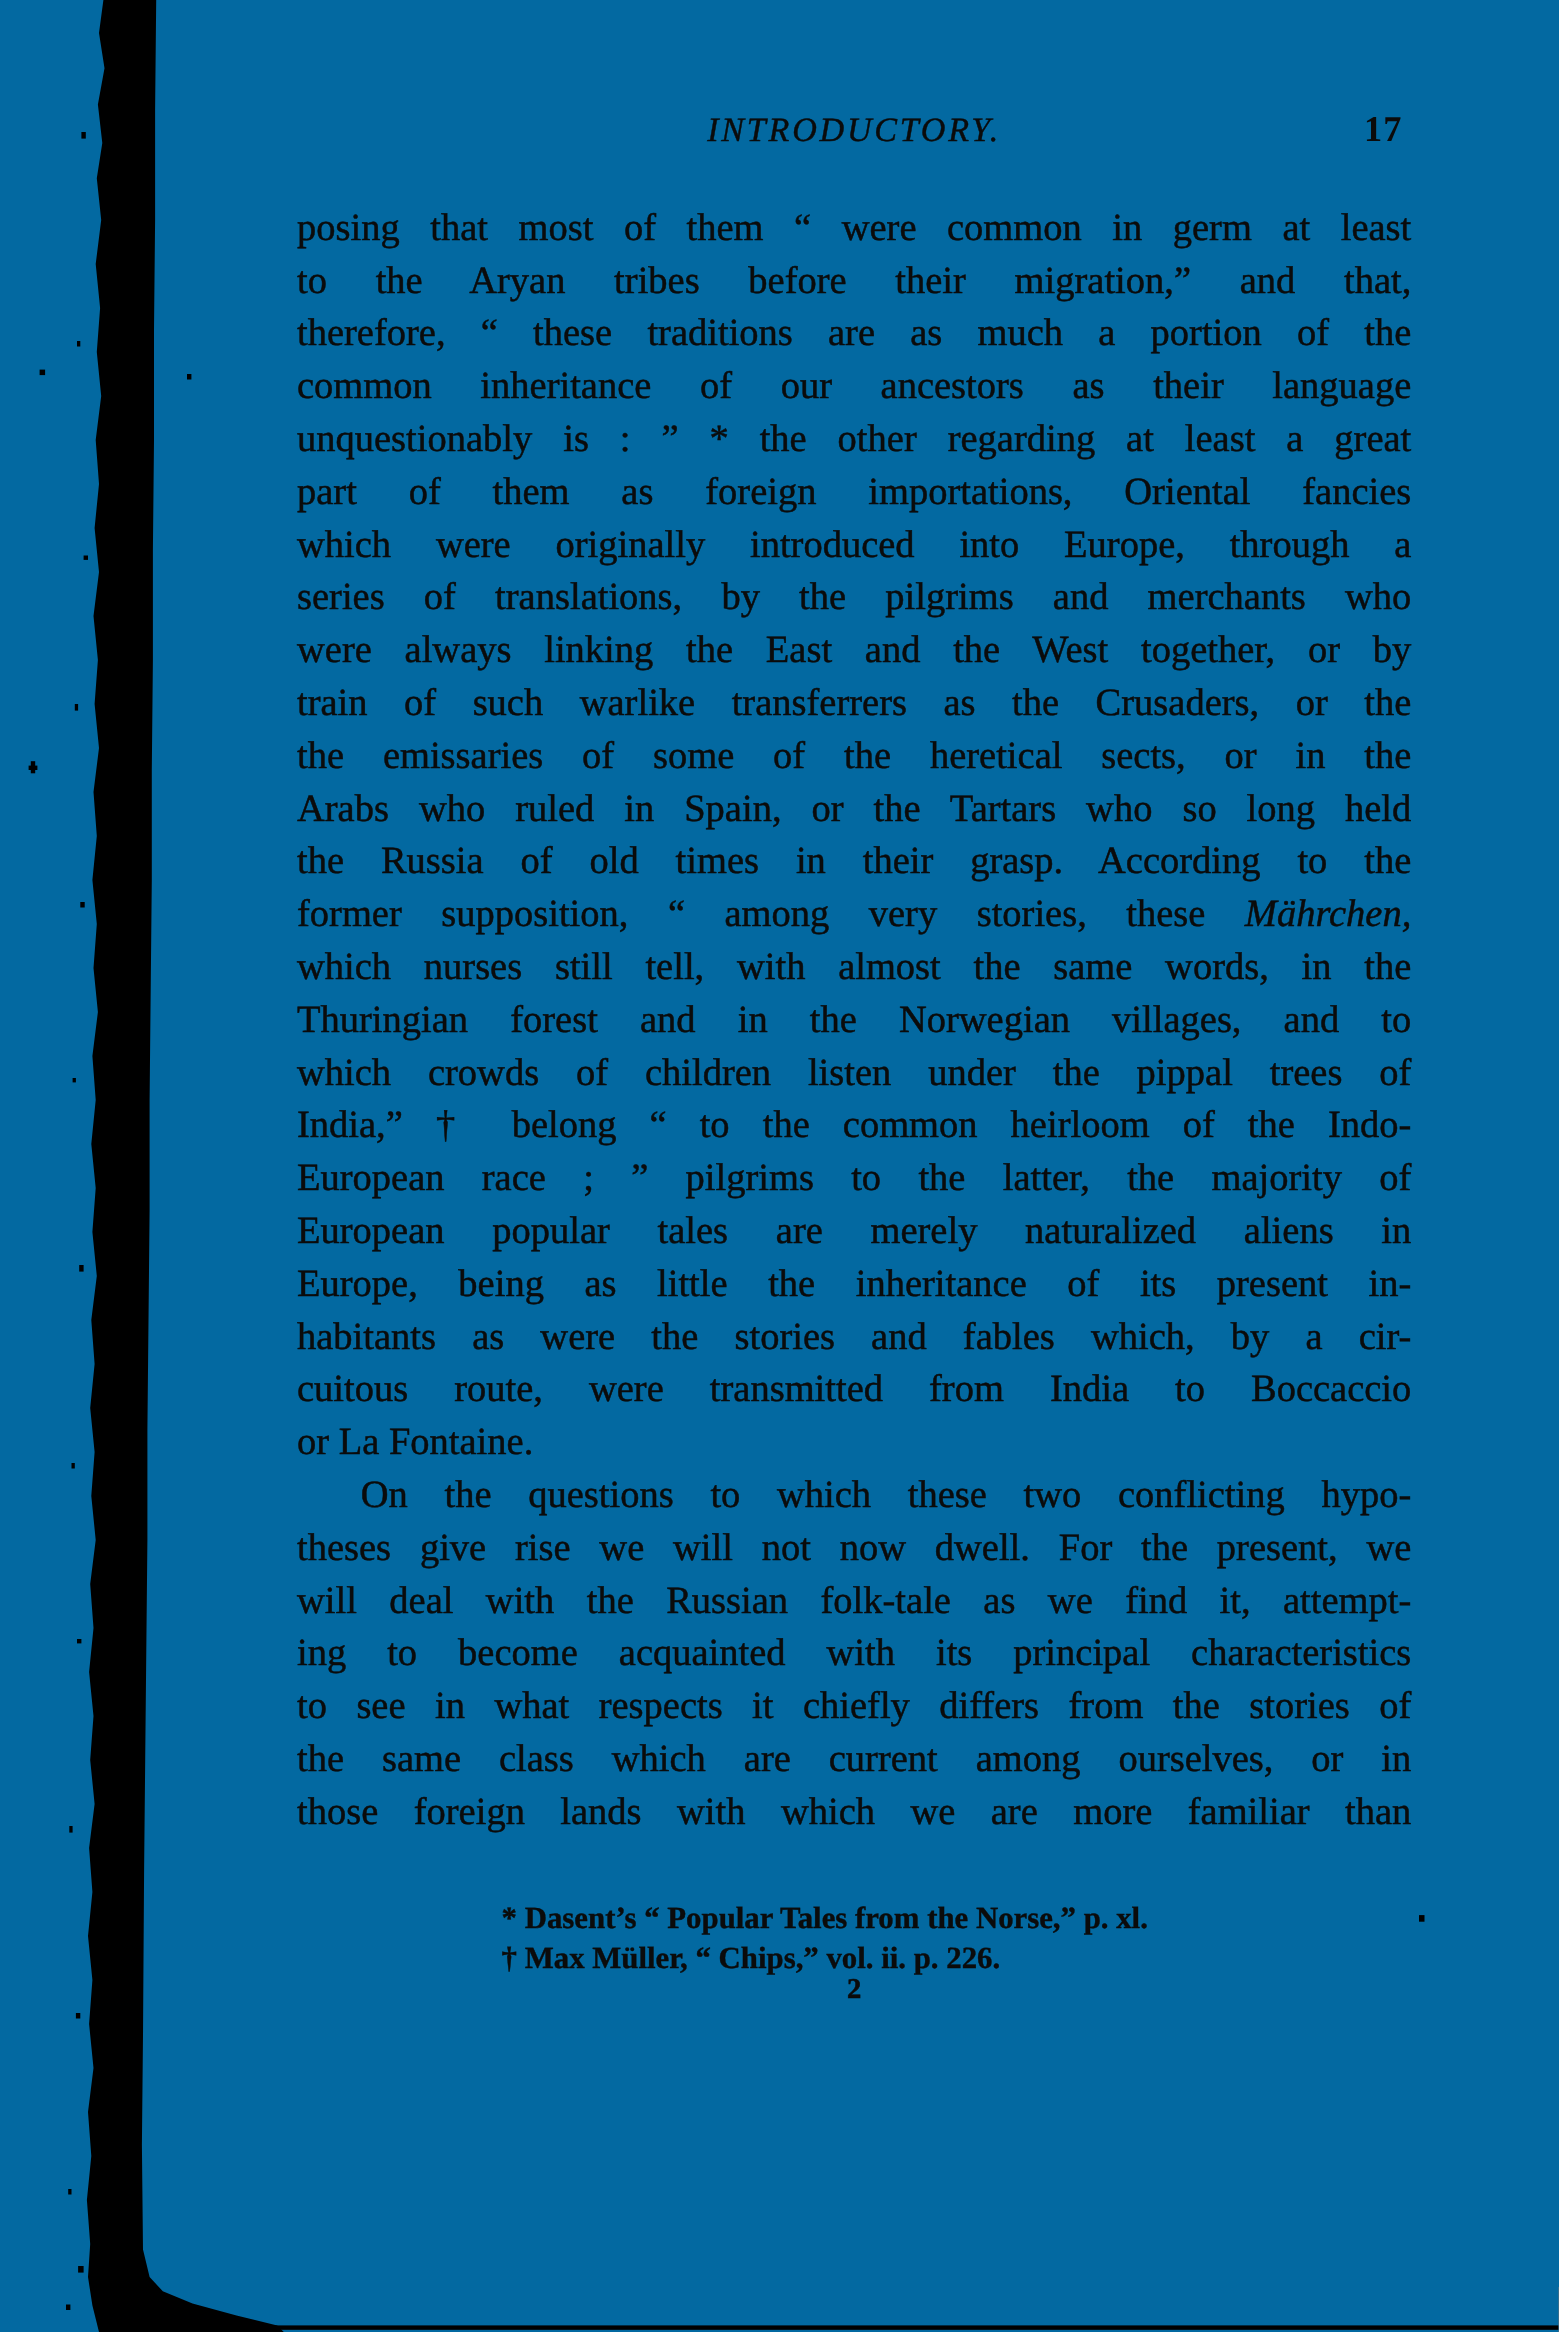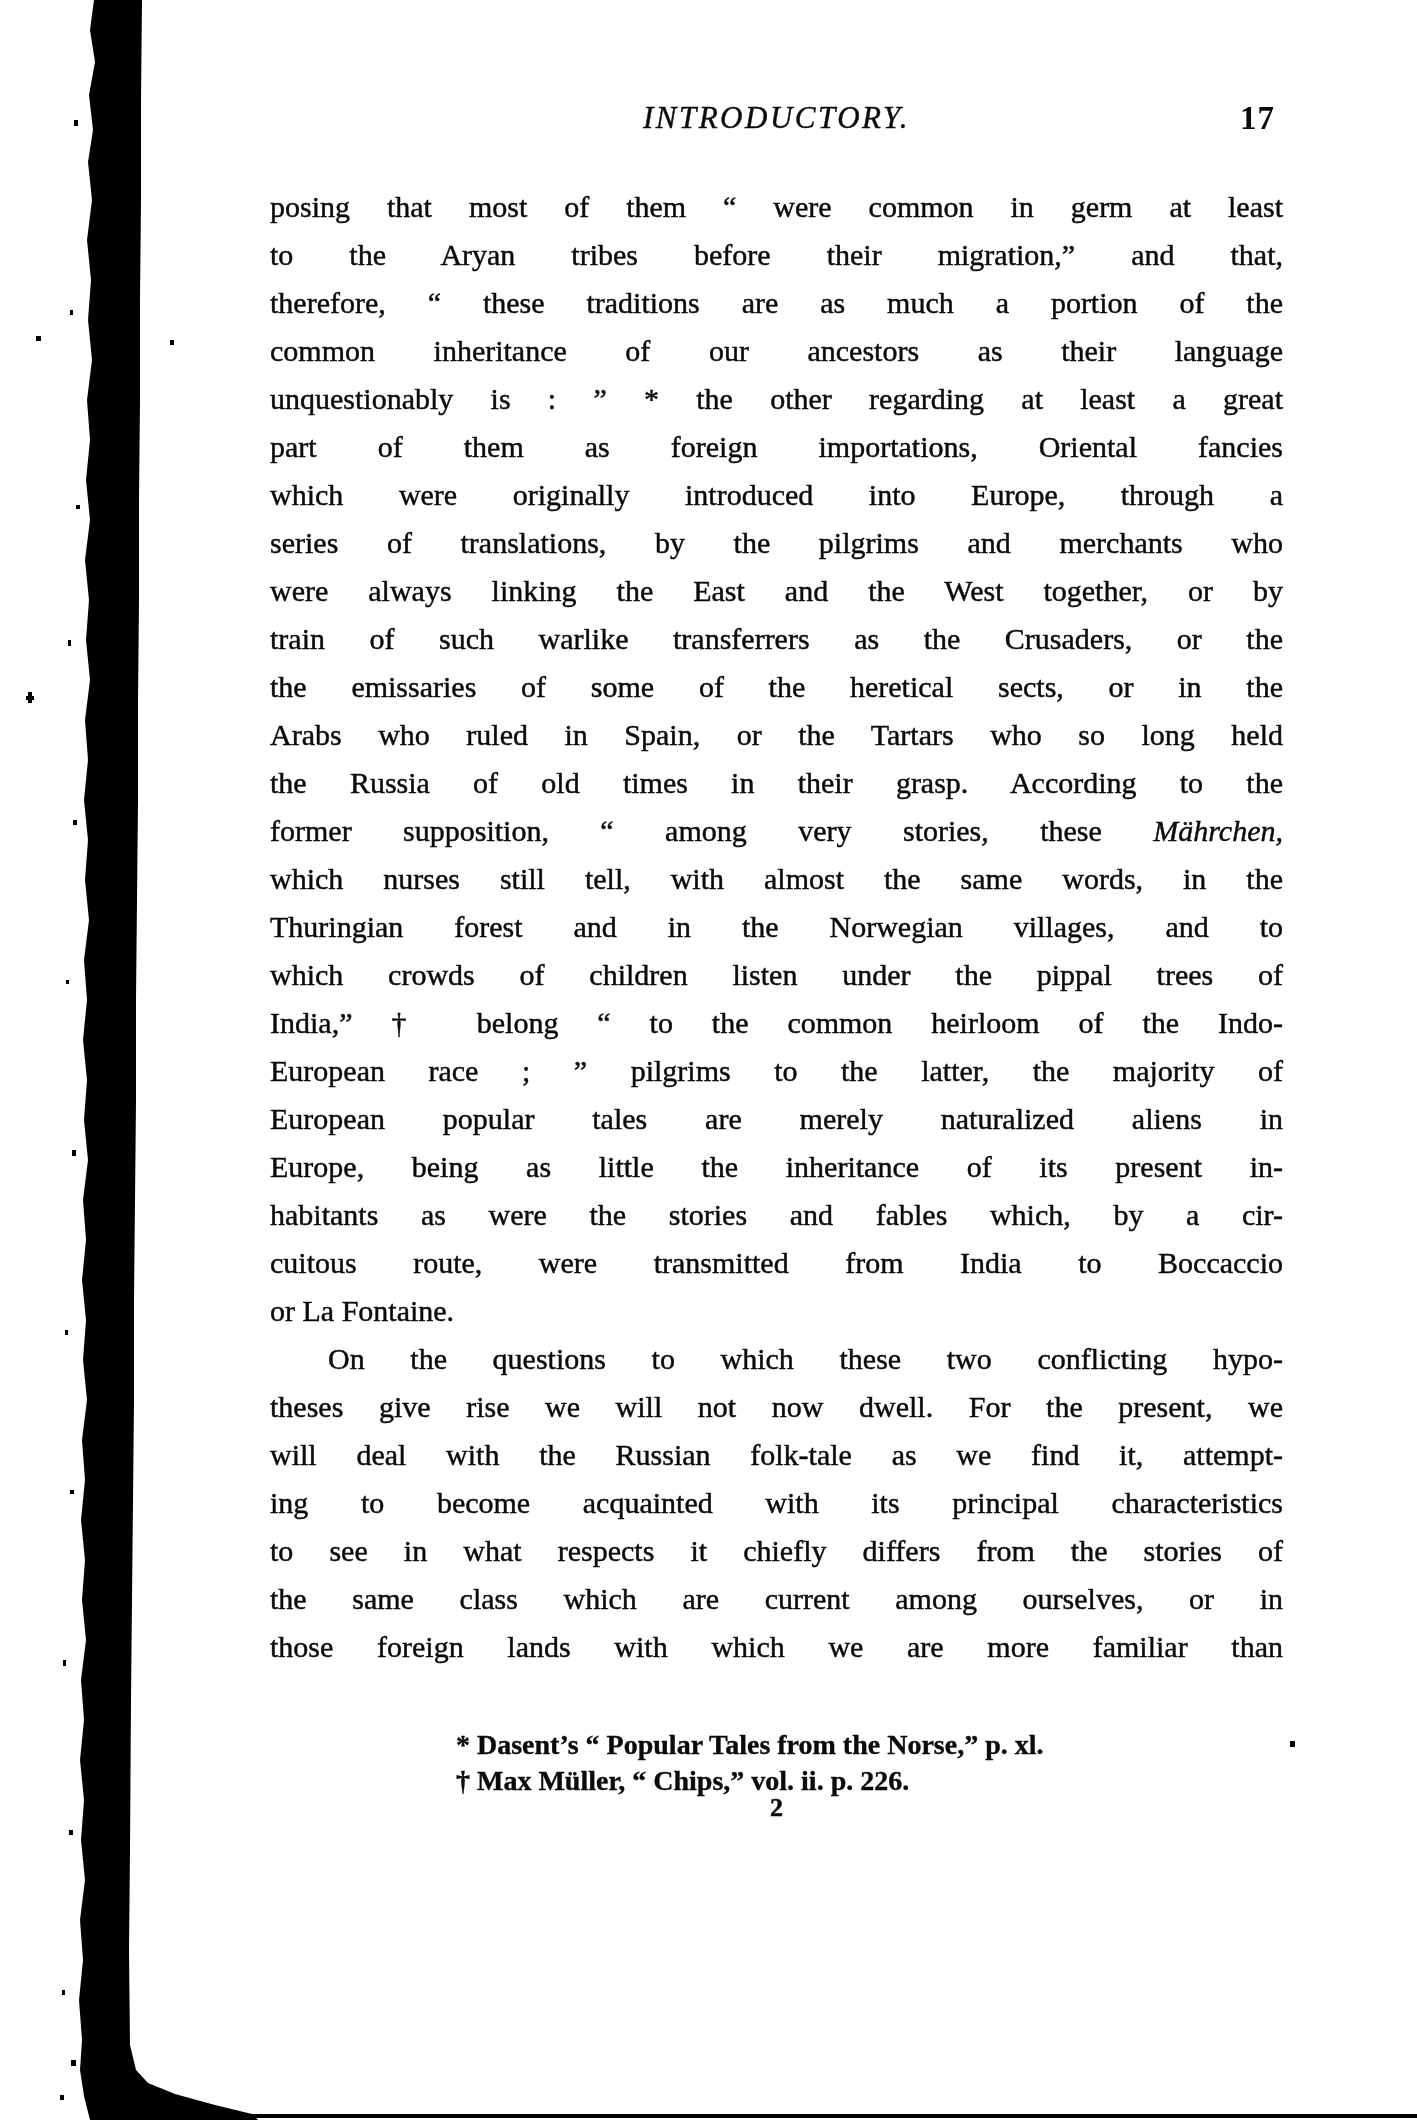--- a/index.html
+++ b/index.html
@@ -1,19 +1,19 @@
 <!DOCTYPE html>
 <html><head>
 <meta charset="utf-8">
 <style>
   html,body { margin:0; padding:0; background:#777; }
   .sheet {
     position:relative;
     width:1417px; height:2120px;
-    background:#ffffff;
+    background:#0369a1;
     overflow:hidden;
     font-family:"Liberation Serif","DejaVu Serif",serif;
     color:#0b0b0b;
   }
   .artifacts { position:absolute; inset:0; width:1417px; height:2120px; }
   .header-row { position:absolute; left:270px; top:100px; width:1013px; height:46px; }
   .running-title {
     position:absolute; left:0; right:0; top:0;
     text-align:center;
     font-style:italic;
@@ -22,21 +22,21 @@
     -webkit-text-stroke:0.4px #0b0b0b;
   }
   .page-number {
     position:absolute; right:8px; top:0;
     font-weight:700;
     font-size:33px;
     letter-spacing:1px;
   }
   .body-text {
     position:absolute; left:270px; top:183px; width:1013px;
-    font-size:30px;
+    font-size:35px;
     line-height:48px;
     -webkit-text-stroke:0.45px #0b0b0b;
   }
   .line { text-align:justify; text-align-last:justify; white-space:normal; }
   .line.no-just { text-align:right; text-align-last:left; }
   .line.indent { text-indent:58px; }
   .it { font-style:italic; }
   .footnotes {
     position:absolute; left:270px; top:1727px; width:1013px;
     padding-left:186px; box-sizing:border-box;

